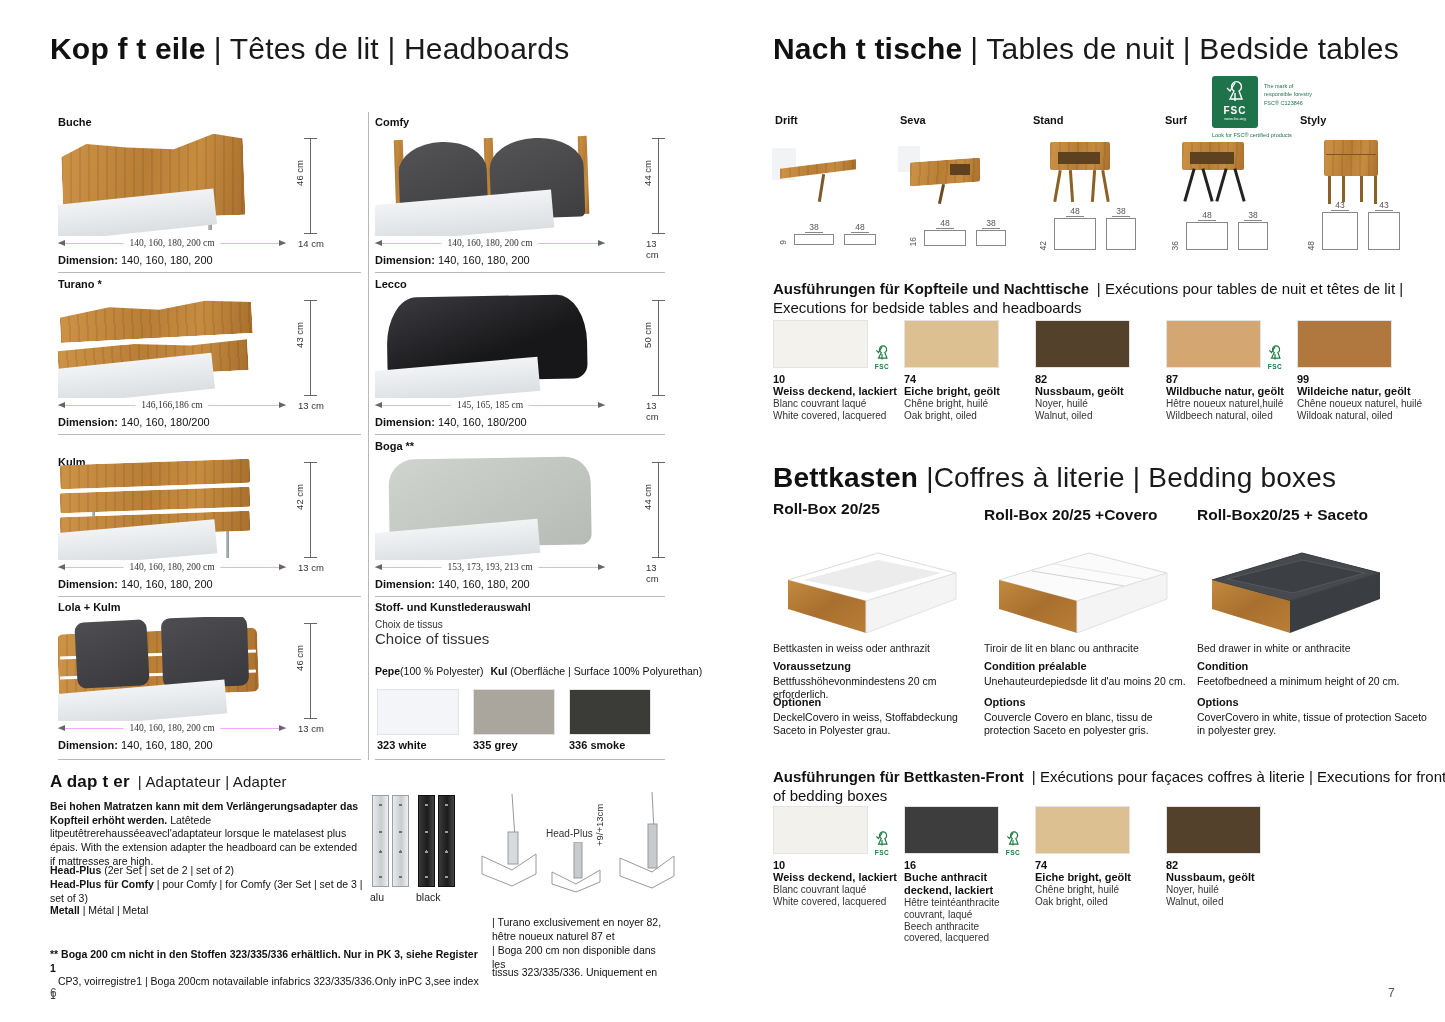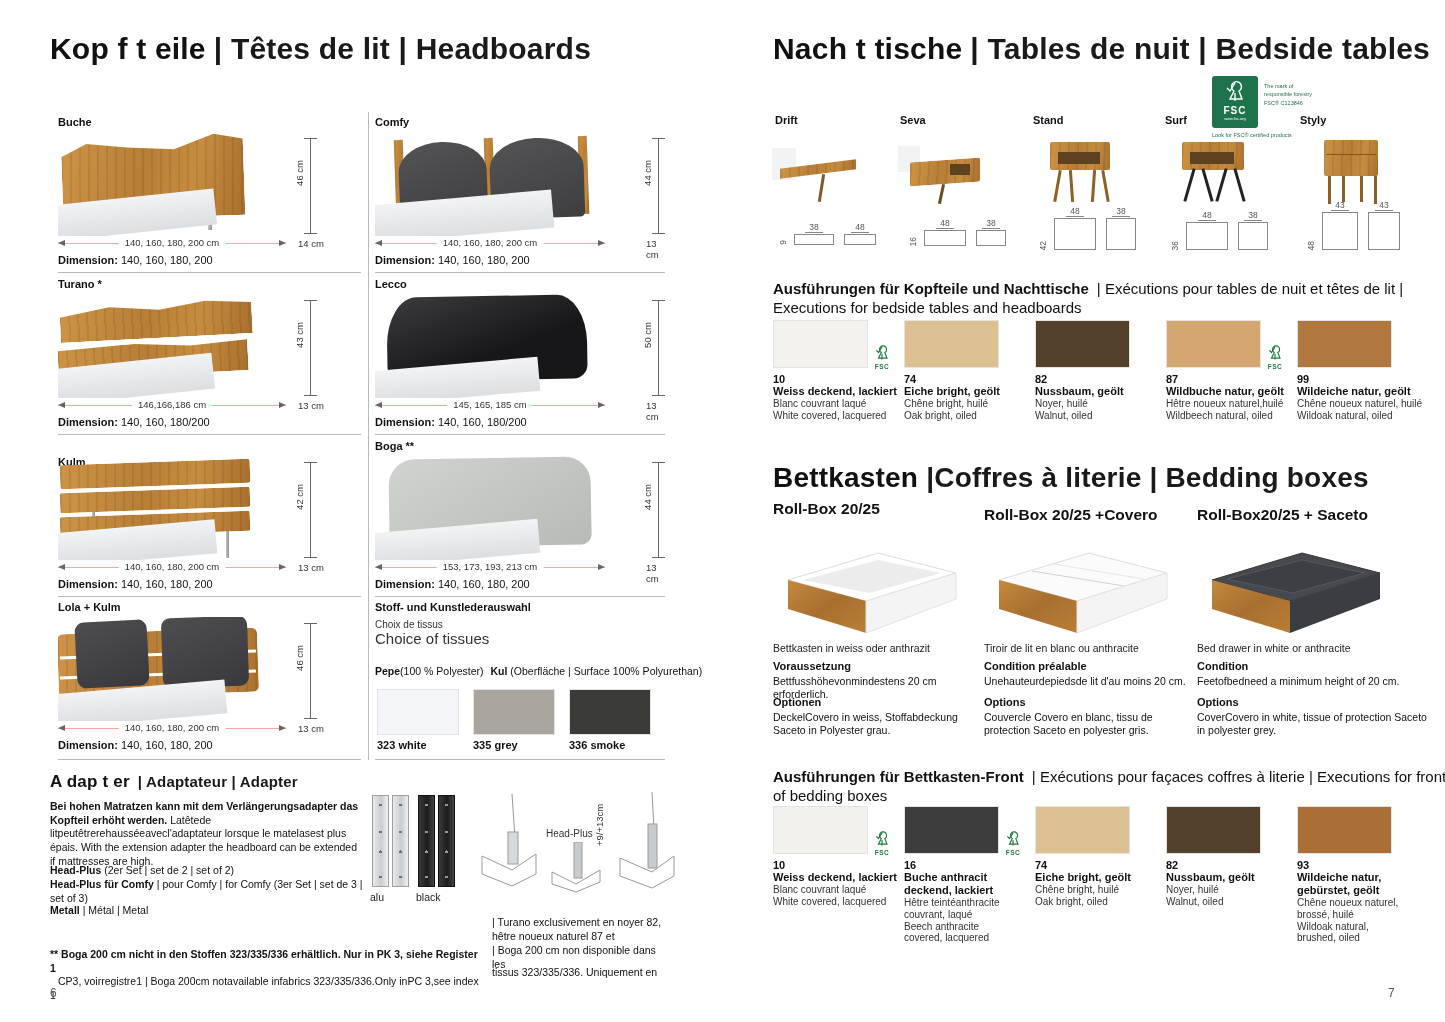--- a/index.html
+++ b/index.html
@@ -2,42 +2,42 @@
 <html><head>
 <meta charset="utf-8">
 <style>
   html,body{margin:0;padding:0;background:#888;}
   body{font-family:"Liberation Sans","DejaVu Sans",sans-serif;color:#111;}
   #spread{position:relative;width:1445px;height:1022px;background:#fff;overflow:hidden;margin:0 auto;}
   .abs{position:absolute;}
   
   .big-title{position:absolute;font-size:30px;white-space:nowrap;letter-spacing:.2px;}
   .big-title b{font-weight:700;}
-  .big-title .rest{font-weight:700;color:#1a1a1a;margin-left:8px;}
+  .big-title .rest{font-weight:400;color:#1a1a1a;margin-left:8px;}
   .sec-title{position:absolute;font-size:15px;white-space:nowrap;}
   .sec-title b{font-weight:700;}
   .sec-title .rest{font-weight:400;margin-left:8px;}
   .sec-line2{position:absolute;font-size:15px;font-weight:400;}
   
   .card-name{position:absolute;font-weight:700;font-size:11px;}
   .art{position:absolute;overflow:hidden;}
   .wood{background:linear-gradient(100deg,#cd9448,#b87e36 45%,#c68d41 72%,#a96f2d),
         repeating-linear-gradient(92deg,rgba(90,50,10,.10) 0 2px,rgba(0,0,0,0) 2px 9px);
         background-blend-mode:multiply;}
   .mattress{position:absolute;background:linear-gradient(180deg,#f1f3f5,#dcdfe2);}
   .leg{position:absolute;width:4px;background:linear-gradient(90deg,#c2c6c9,#8d9296);}
   .cushion{position:absolute;background:linear-gradient(160deg,#545457,#3e3e41);
            border-radius:46px 46px 5px 5px / 30px 30px 5px 5px;}
   
   .vdim{position:absolute;width:1px;background:#666;}
   .vdim:before,.vdim:after{content:"";position:absolute;left:-6px;width:13px;height:1px;background:#666;}
   .vdim:before{top:0;} .vdim:after{bottom:0;}
   .vlabel{position:absolute;writing-mode:vertical-rl;transform:rotate(180deg);font-size:9.5px;color:#333;white-space:nowrap;}
   .depth{position:absolute;font-size:9.5px;color:#333;}
-  .harrow{position:absolute;height:1px;background:#fca5a5;}
+  .harrow{position:absolute;height:1px;background:#f0abfc;font-family:Liberation Serif, serif;}
   .harrow:before{content:"";position:absolute;left:0;top:-3px;border-top:3px solid transparent;border-bottom:3px solid transparent;border-right:7px solid #666;}
   .harrow:after{content:"";position:absolute;right:0;top:-3px;border-top:3px solid transparent;border-bottom:3px solid transparent;border-left:7px solid #666;}
   .hlabel{position:absolute;left:50%;top:0;transform:translate(-50%,-54%);background:#fff;padding:0 6px;font-size:9.5px;color:#333;white-space:nowrap;}
   .dimrow{position:absolute;font-size:11px;white-space:nowrap;}
   .dimrow b{font-weight:700;}
   .rule{position:absolute;height:1px;background:#b9b9b9;}
   .vrule{position:absolute;width:1px;background:#b9b9b9;}
   
   .swatch{position:absolute;border:1px solid #e3e3e3;}
   .sw-code{font-weight:700;font-size:11px;margin-top:5px;}
@@ -563,22 +563,15 @@
     <div class="sw-x">Chêne bright, huilé</div>
     <div class="sw-x">Oak bright, oiled</div>
   </div>
   <div class="abs" style="left:1166px;top:806px;width:126px">
     <div class="swatch" style="position: relative; width: 93px; height: 46px; display: block; background: rgb(83, 65, 44);"></div>
     <div class="sw-code">82</div>
     <div class="sw-de">Nussbaum, geölt</div>
     <div class="sw-x">Noyer, huilé</div>
     <div class="sw-x">Walnut, oiled</div>
   </div>
-  <div class="abs" style="left:1297px;top:806px;width:130px">
-    <div class="swatch" style="position: relative; width: 93px; height: 46px; display: block; background: rgb(169, 111, 54);"></div>
-    <div class="sw-code">93</div>
-    <div class="sw-de" style="width:108px">Wildeiche natur, gebürstet, geölt</div>
-    <div class="sw-x" style="width:108px">Chêne noueux naturel, brossé, huilé</div>
-    <div class="sw-x" style="width:108px">Wildoak natural, brushed, oiled</div>
-  </div>
 
   <div class="pagenum" style="left:1388px;top:986px">7</div>
 </div>
 
 </body></html>

